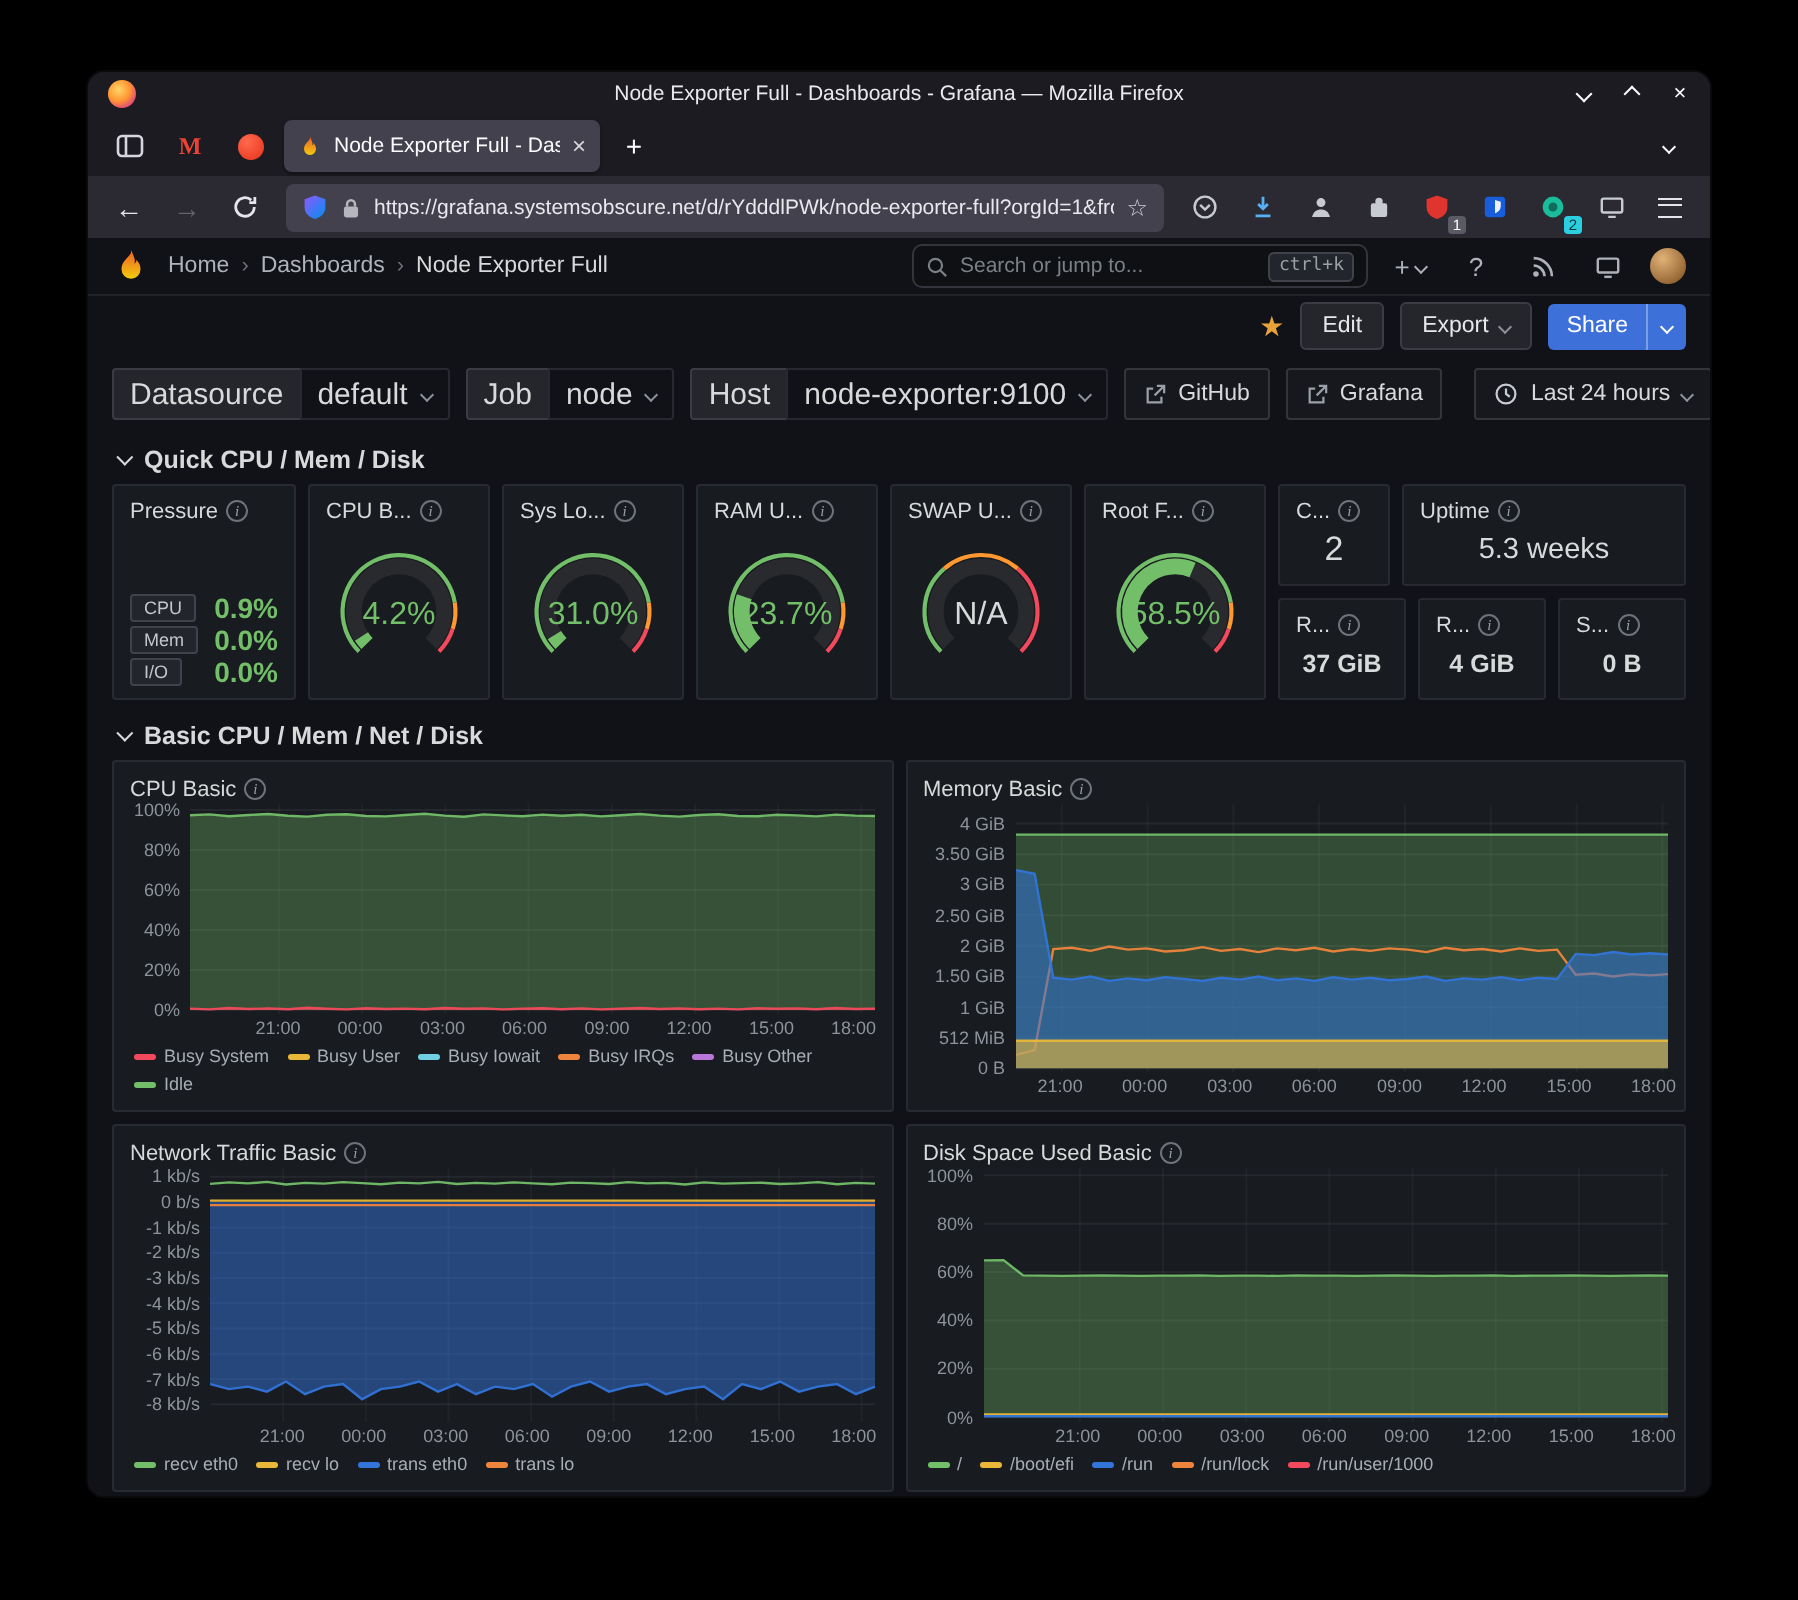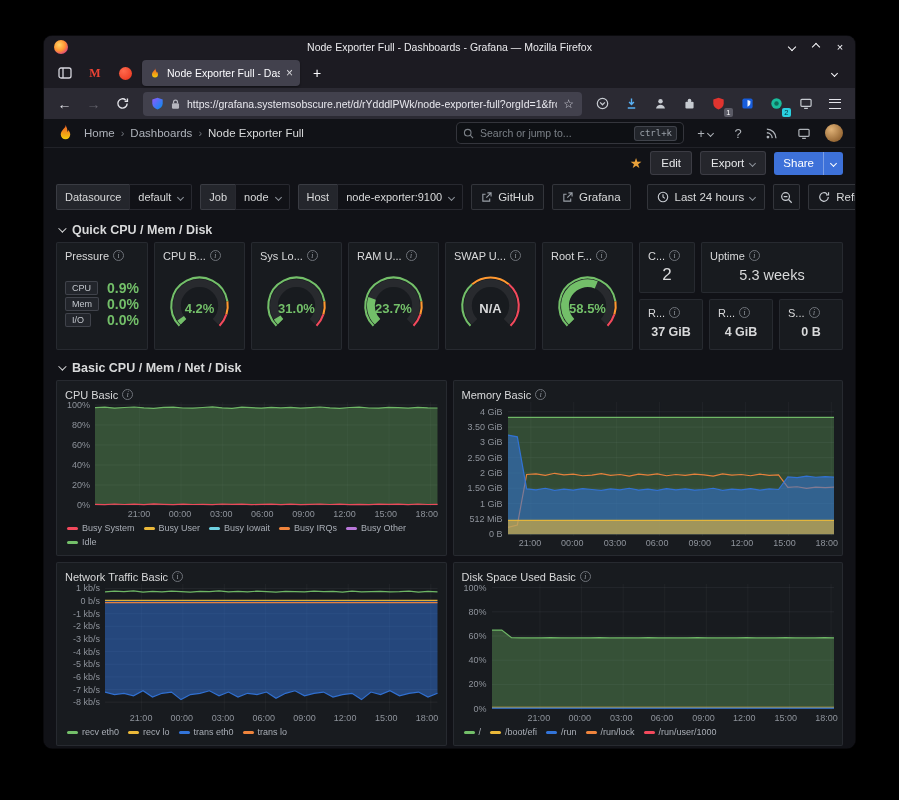--- a/index.html
+++ b/index.html
@@ -70,21 +70,21 @@
   .gbtn{height:24px;border-radius:3px;border:1px solid rgba(204,204,220,.14);background:rgba(204,204,220,.11);
     color:#e6e7e9;font-size:11.5px;display:inline-flex;align-items:center;gap:6px;padding:0 10px}
   .share-btn{height:23px;border-radius:3px;background:#3d71d9;color:#fff;font-size:11.5px;
     display:inline-flex;align-items:center;overflow:hidden}
   .share-btn .lbl{padding:0 9px}
   .share-div{width:1px;align-self:stretch;background:rgba(255,255,255,.32)}
   .share-btn .cw{padding:0 7px;display:flex;align-items:center}
 
   .g-body{flex:1;padding:4px 12px 8px;overflow:hidden}
   .g-controls{height:30px;display:flex;align-items:center;gap:8px;margin-bottom:6px}
-  .var{display:flex;height:26px;font-size:11px}
+  .var{display:flex;height:26px;font-size:15px}
   .var-l{display:flex;align-items:center;padding:0 8px;background:#24262c;color:#d8d9da;
     border:1px solid rgba(204,204,220,.13);border-right:0;border-radius:2px 0 0 2px;white-space:nowrap}
   .var-v{display:flex;align-items:center;gap:7px;padding:0 8px;background:#111217;color:#d8d9da;
     border:1px solid rgba(204,204,220,.13);border-radius:0 2px 2px 0;white-space:nowrap}
   .dim{color:#8e939b}
   .ctrl-btn{height:26px;border-radius:2px;border:1px solid rgba(204,204,220,.16);background:#16181d;
     color:#d8d9da;font-size:11.5px;display:inline-flex;align-items:center;gap:6px;padding:0 9px;white-space:nowrap}
   .ctrl-btn.sq{padding:0 6px}
   .refresh-group{height:26px;display:flex;align-items:center;border:1px solid rgba(204,204,220,.16);
     border-radius:2px;background:#16181d;color:#d8d9da;font-size:11.5px}
@@ -98,31 +98,31 @@
   .row2{height:176px}
   .row3{height:184px;margin-bottom:16px}
   .panel{background:#181b1f;border:1px solid rgba(204,204,220,.09);border-radius:2px;
     display:flex;flex-direction:column;padding:5px 8px;min-width:0;overflow:hidden}
   .ptitle{display:flex;align-items:center;gap:4px;height:15px;flex:none;font-size:11px;color:#d8d9da;
     white-space:nowrap;overflow:hidden}
   .info-i{flex:none;width:11px;height:11px;border:1px solid #6e7279;border-radius:50%;color:#9ba0a8;
     font-size:7.5px;line-height:9px;text-align:center;font-style:italic;font-family:"Liberation Serif",serif}
 
   .pressure{width:92px;flex:none}
-  .p-rows{flex:1;display:flex;flex-direction:column;justify-content:center}
+  .p-rows{flex:1;display:flex;flex-direction:column;justify-content:flex-end}
   .p-row{display:flex;align-items:center;justify-content:space-between}
   .p-chip{font-size:9px;color:#c3c7cd;background:#22252b;border:1px solid rgba(204,204,220,.18);
     border-radius:2px;padding:1px 6px}
   .p-val{font-size:14px;color:#73bf69;font-weight:bold}
 
   .gaugep{width:91px;flex:none}
   .gauge{flex:1;position:relative;display:flex;align-items:center;justify-content:center}
   .gauge svg{width:84px;height:74px}
   .gauge-value{position:absolute;left:0;right:0;top:55%;transform:translateY(-50%);
-    text-align:center;font-size:13px;font-weight:bold}
+    text-align:center;font-size:16px;font-weight:normal}
 
   .rcluster{flex:1;display:flex;flex-direction:column;gap:6px;min-width:0}
   .rrow{flex:1;display:flex;gap:6px;min-height:0}
   .stat .stat-val{flex:1;display:flex;align-items:center;justify-content:center;color:#d8d9da;font-weight:500;min-height:0}
   .cores-p{width:56px;flex:none}
   .cores-p .stat-val{font-size:17px}
   .uptime-p{flex:1}
   .uptime-p .stat-val{font-size:14.5px}
   .mini{flex:1}
   .mini .stat-val{font-size:12.5px;font-weight:bold}

